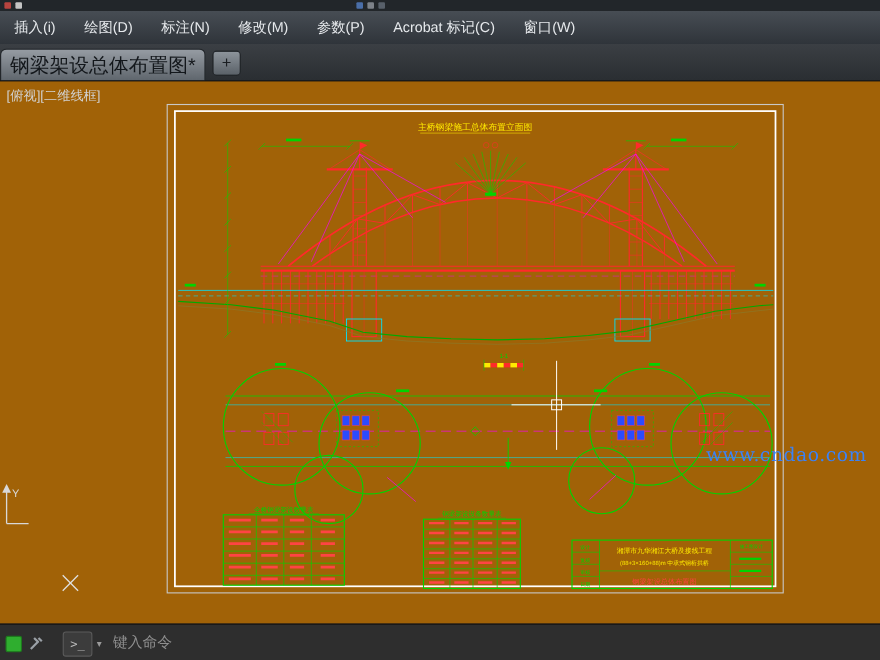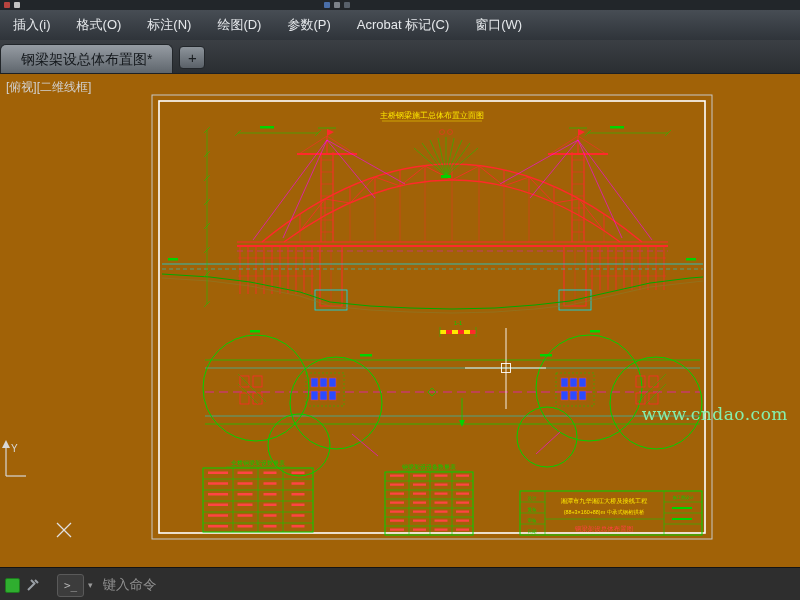--- a/index.html
+++ b/index.html
@@ -3,51 +3,51 @@
 <meta charset="utf-8">
 <style>
   html,body{margin:0;padding:0}
   body{width:800px;height:600px;background:#000;font-family:"Liberation Sans",sans-serif;overflow:hidden}
   .app{position:relative;width:800px;height:432px}
   .top-strip{height:8px;background:#22262a;display:flex;align-items:center;padding:1px 4px;gap:4px}
   .chip{width:6px;height:6px;border-radius:1px}
   .menu-bar{height:30px;background:linear-gradient(#474d54,#2f343a);display:flex;align-items:center;color:#e6e9ec;font-size:13px}
   .menu-item{padding:0 13px;line-height:30px;white-space:nowrap;cursor:default}
   .tab-bar{height:34px;background:linear-gradient(#3b3f44,#2a2e32);display:flex;align-items:flex-end;border-bottom:1px solid #1d2024;box-sizing:border-box}
-  .file-tab{height:28px;line-height:28px;padding:0 20px;background:linear-gradient(#969ca3,#5f666d);color:#13171b;font-size:14px;border-radius:6px 6px 0 0;border:1px solid #22262a;border-bottom:none}
+  .file-tab{height:28px;line-height:28px;padding:0 8px;background:linear-gradient(#969ca3,#5f666d);color:#13171b;font-size:18px;border-radius:6px 6px 0 0;border:1px solid #22262a;border-bottom:none}
   .new-tab{width:24px;height:21px;margin:0 0 4px 6px;background:linear-gradient(#8d949b,#5a6168);border-radius:4px;color:#1a1e22;font-size:15px;text-align:center;line-height:21px;border:1px solid #22262a}
   .canvas{position:relative;height:493px;background:#a16207;overflow:hidden;cursor:crosshair}
   .viewport-label{position:absolute;left:6px;top:5px;color:#d2d2d2;font-size:12px;z-index:2}
   .command-bar{position:relative;height:35px;background:#2e2e2e;border-top:1px solid #141414;display:flex;align-items:center;padding-left:5px;box-sizing:border-box}
   .green-chip{width:13px;height:13px;background:#2fae2f;border:1px solid #1d7a1d;border-radius:2px;margin-right:5px}
   .prompt-box{width:25px;height:21px;background:#3c3c3c;border:1px solid #5a5a5a;border-radius:3px;color:#b9b9b9;font-size:11px;text-align:center;line-height:21px;margin-left:16px;font-family:"DejaVu Sans Mono",monospace}
   .caret{color:#9a9a9a;font-size:9px;margin:0 8px 0 4px}
   .cmd-input{background:transparent;border:none;outline:none;color:#f97316;font-size:13.5px;width:320px;font-family:Liberation Mono, monospace}
   .cmd-input::placeholder{color:#8f8f8f;opacity:1}
-  .watermark{position:absolute;right:12px;bottom:8px;font-family:"DejaVu Serif",serif;font-size:17px;color:#86efac;letter-spacing:.5px;z-index:3}
+  .watermark{position:absolute;right:12px;bottom:8px;font-family:"DejaVu Serif",serif;font-size:17px;color:#3b82f6;letter-spacing:.5px;z-index:3}
   svg text{font-family:"Liberation Sans",sans-serif}
 </style>
 </head>
 <body>
 
 <div class="app">
 
   <div class="top-strip">
     <div class="chip" style="background:#b8443f"></div>
     <div class="chip" style="background:#c4c4c4"></div>
     <div class="chip" style="background:#4a6ea8;margin-left:300px"></div>
     <div class="chip" style="background:#7d8289"></div>
     <div class="chip" style="background:#58606a"></div>
   </div>
 
   <div class="menu-bar">
     <div class="menu-item">插入(i)</div>
-    <div class="menu-item">格式(O)</div>
+    <div class="menu-item">绘图(D)</div>
     <div class="menu-item">标注(N)</div>
-    <div class="menu-item">绘图(D)</div>
+    <div class="menu-item">修改(M)</div>
     <div class="menu-item">参数(P)</div>
     <div class="menu-item">Acrobat 标记(C)</div>
     <div class="menu-item">窗口(W)</div>
   </div>
 
   <div class="tab-bar">
     <div class="file-tab">
       <span>钢梁架设总体布置图*</span>
     </div>
     <div class="new-tab">+</div>

